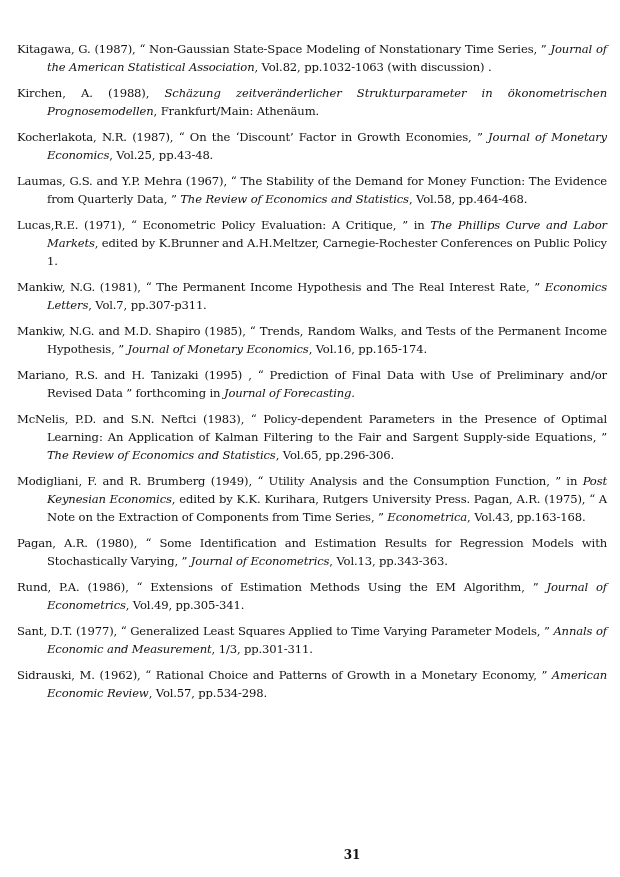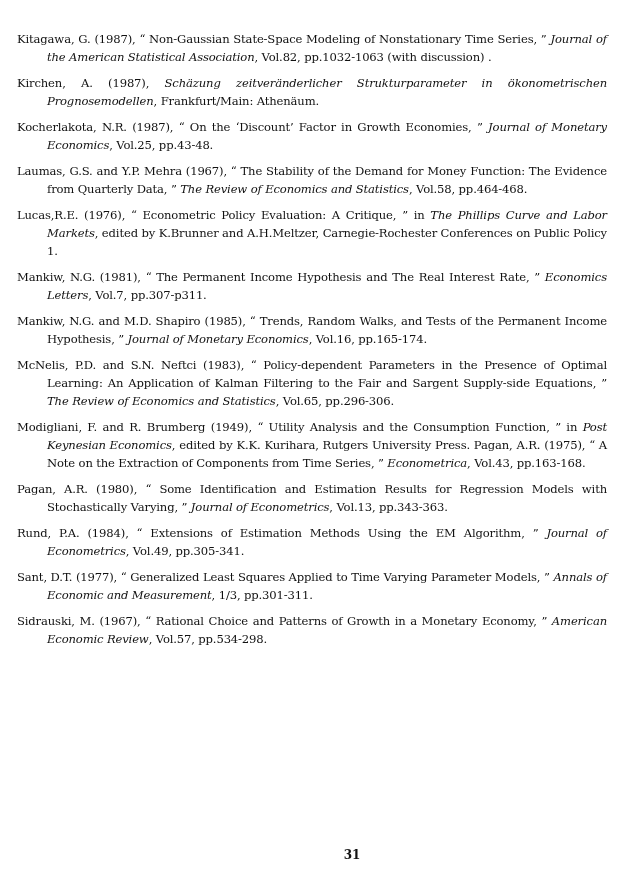--- a/index.html
+++ b/index.html
@@ -11,21 +11,21 @@
       width: 620px;
       height: 877px;
       position: relative;
       overflow: hidden;
       font-family: "DejaVu Serif", "Liberation Serif", serif;
       color: #111;
     }
     .refs {
       position: absolute;
       left: 17px;
-      top: 30px;
+      top: 40px;
       width: 590px;
     }
     .ref {
       font-size: 11.6px;
       line-height: 18px;
       text-align: justify;
       padding-left: 30px;
       text-indent: -30px;
       margin: 0 0 8px 0;
       letter-spacing: -0.15px;
@@ -40,27 +40,28 @@
       font-size: 12px;
       font-weight: bold;
       padding-left: 42px;
     }
   </style>
 </head>
 <body>
 
 <div class="refs">
   <p class="ref"><span>Kitagawa, G. (1987), “ Non-Gaussian State-Space Modeling of Nonstationary Time Series, ” </span><i>Journal of the American Statistical Association</i><span>, Vol.82, pp.1032-1063 (with discussion) .</span></p>
-  <p class="ref"><span>Kirchen, A. (1987), </span><i>Schäzung zeitveränderlicher Strukturparameter in ökonometrischen Prognosemodellen</i><span>, Frankfurt/Main: Athenäum.</span></p>
+  <p class="ref"><span>Kirchen, A. (1988), </span><i>Schäzung zeitveränderlicher Strukturparameter in ökonometrischen Prognosemodellen</i><span>, Frankfurt/Main: Athenäum.</span></p>
   <p class="ref"><span>Kocherlakota, N.R. (1987), “ On the ‘Discount’ Factor in Growth Economies, ” </span><i>Journal of Monetary Economics</i><span>, Vol.25, pp.43-48.</span></p>
   <p class="ref"><span>Laumas, G.S. and Y.P. Mehra (1967), “ The Stability of the Demand for Money Function: The Evidence from Quarterly Data, ” </span><i>The Review of Economics and Statistics</i><span>, Vol.58, pp.464-468.</span></p>
-  <p class="ref"><span>Lucas,R.E. (1976), “ Econometric Policy Evaluation: A Critique, ” in </span><i>The Phillips Curve and Labor Markets</i><span>, edited by K.Brunner and A.H.Meltzer, Carnegie-Rochester Conferences on Public Policy 1.</span></p>
+  <p class="ref"><span>Lucas,R.E. (1971), “ Econometric Policy Evaluation: A Critique, ” in </span><i>The Phillips Curve and Labor Markets</i><span>, edited by K.Brunner and A.H.Meltzer, Carnegie-Rochester Conferences on Public Policy 1.</span></p>
   <p class="ref"><span>Mankiw, N.G. (1981), “ The Permanent Income Hypothesis and The Real Interest Rate, ” </span><i>Economics Letters</i><span>, Vol.7, pp.307-p311.</span></p>
   <p class="ref"><span>Mankiw, N.G. and M.D. Shapiro (1985), “ Trends, Random Walks, and Tests of the Permanent Income Hypothesis, ” </span><i>Journal of Monetary Economics</i><span>, Vol.16, pp.165-174.</span></p>
+  <p class="ref"><span>Mariano, R.S. and H. Tanizaki (1995) , “ Prediction of Final Data with Use of Preliminary and/or Revised Data ” forthcoming in </span><i>Journal of Forecasting.</i><span></span></p>
   <p class="ref"><span>McNelis, P.D. and S.N. Neftci (1983), “ Policy-dependent Parameters in the Presence of Optimal Learning: An Application of Kalman Filtering to the Fair and Sargent Supply-side Equations, ” </span><i>The Review of Economics and Statistics</i><span>, Vol.65, pp.296-306.</span></p>
   <p class="ref"><span>Modigliani, F. and R. Brumberg (1949), “ Utility Analysis and the Consumption Function, ” in </span><i>Post Keynesian Economics</i><span>, edited by K.K. Kurihara, Rutgers University Press.  Pagan, A.R. (1975), “ A Note on the Extraction of Components from Time Series, ” </span><i>Econometrica</i><span>, Vol.43, pp.163-168.</span></p>
   <p class="ref"><span>Pagan, A.R. (1980), “ Some Identification and Estimation Results for Regression Models with Stochastically Varying, ” </span><i>Journal of Econometrics</i><span>, Vol.13, pp.343-363.</span></p>
-  <p class="ref"><span>Rund, P.A. (1984), “ Extensions of Estimation Methods Using the EM Algorithm, ” </span><i>Journal of Econometrics</i><span>, Vol.49, pp.305-341.</span></p>
+  <p class="ref"><span>Rund, P.A. (1986), “ Extensions of Estimation Methods Using the EM Algorithm, ” </span><i>Journal of Econometrics</i><span>, Vol.49, pp.305-341.</span></p>
   <p class="ref"><span>Sant, D.T. (1977), “ Generalized Least Squares Applied to Time Varying Parameter Models, ” </span><i>Annals of Economic and Measurement</i><span>, 1/3, pp.301-311.</span></p>
-  <p class="ref"><span>Sidrauski, M. (1967), “ Rational Choice and Patterns of Growth in a Monetary Economy, ” </span><i>American Economic Review</i><span>, Vol.57, pp.534-298.</span></p>
+  <p class="ref"><span>Sidrauski, M. (1962), “ Rational Choice and Patterns of Growth in a Monetary Economy, ” </span><i>American Economic Review</i><span>, Vol.57, pp.534-298.</span></p>
 </div>
 
 <div class="page-number">31</div>
 
 </body></html>

